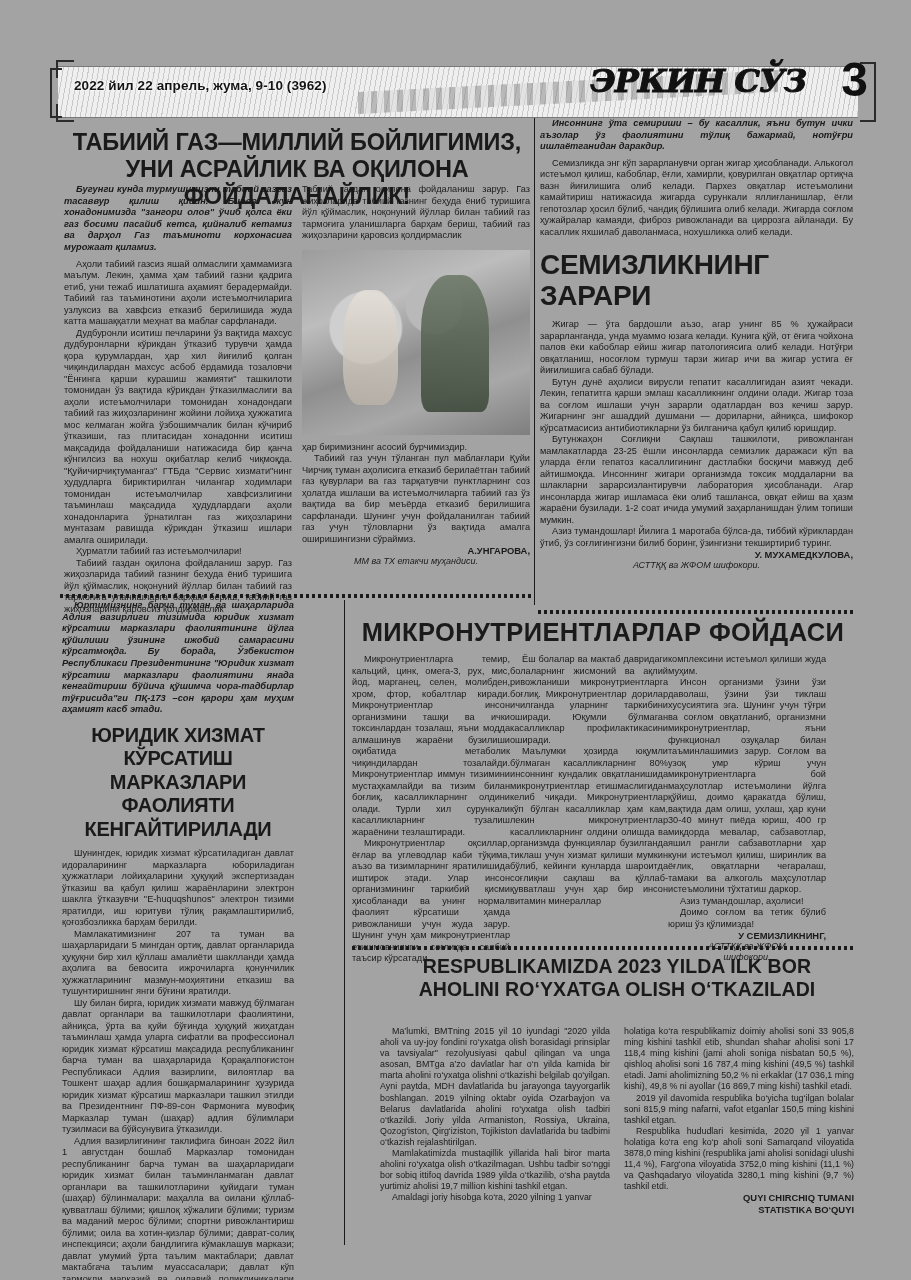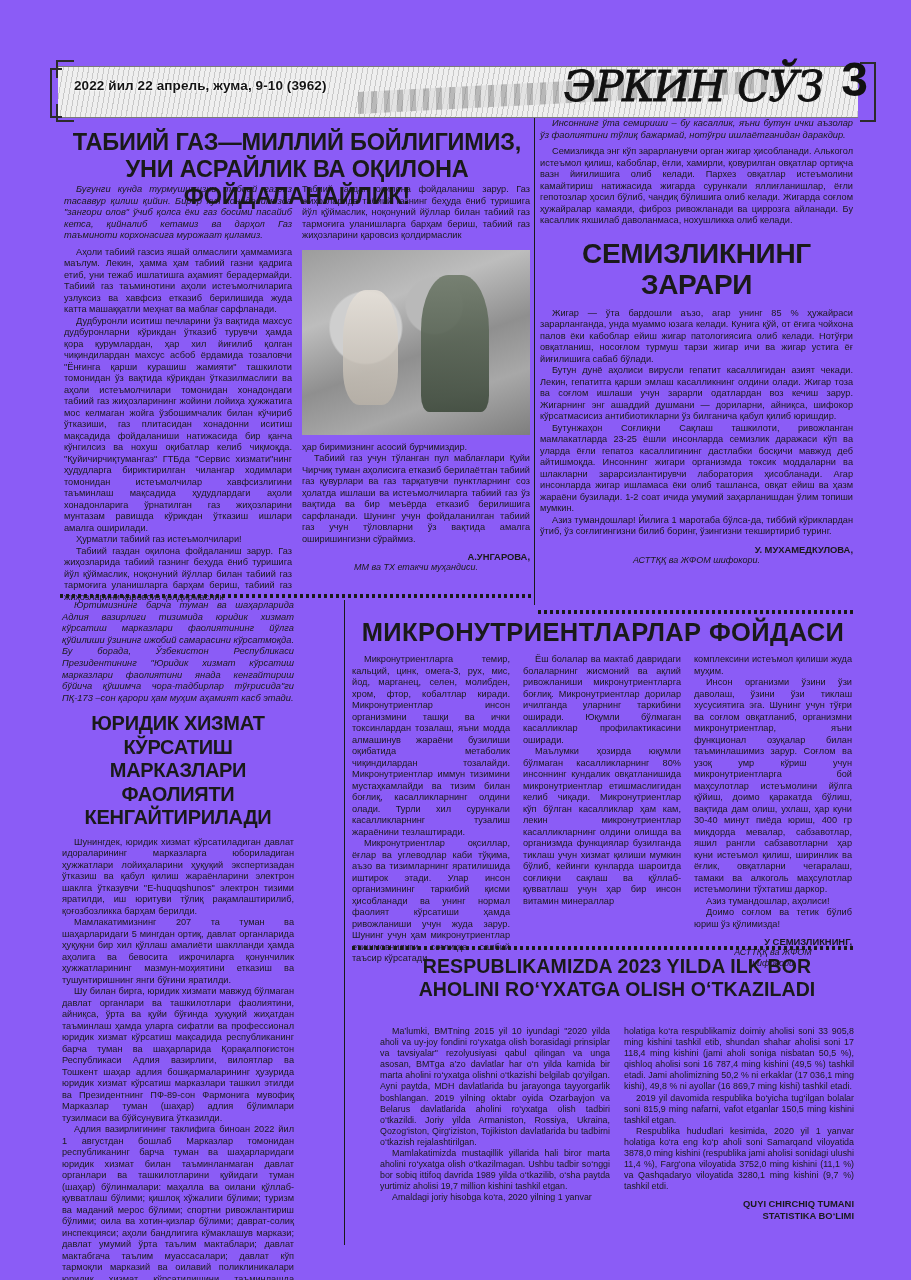--- a/index.html
+++ b/index.html
@@ -7,21 +7,21 @@
   body{
     width:911px;height:1280px;
     font-family:"Liberation Sans", sans-serif;
     color:#1a1a1a;
     -webkit-font-smoothing:antialiased;
     position:relative;
     overflow:hidden;
   }
   .page{
     position:absolute; left:0; top:0; width:911px; height:1280px;
-    padding:0; box-sizing:border-box; background:#8b5cf6;
+    padding:0; box-sizing:border-box; background:#a3a3a3;
   }
 
   
   .masthead{
     position:absolute; left:58px; top:60px; width:800px; height:62px;
   }
   .mast-band{
     position:absolute; left:0; top:6px; width:800px; height:50px;
     background:
       repeating-linear-gradient(100deg, #c9c9c9 0px, #c9c9c9 1px, #efefef 1px, #efefef 5px),
@@ -43,49 +43,49 @@
     position:absolute; left:-8px; top:8px; width:10px; height:46px;
     border:2px solid #2b2b2b; border-right:none;
   }
   .mast-date{
     position:absolute; left:16px; top:18px;
     font-size:13.5px; font-weight:bold; color:#141414;
     letter-spacing:.1px; white-space:nowrap;
     text-shadow:0 0 2px #fff,0 0 3px #fff;
   }
   .mast-logo{
-    position:absolute; right:35px; top:2px;
+    position:absolute; right:52px; top:2px;
     font-family:"DejaVu Serif", serif;
-    font-size:42px; font-weight:normal; font-style:italic;
+    font-size:32px; font-weight:bold; font-style:italic;
     letter-spacing:-1px; color:#111;
     -webkit-text-stroke:1px #111;
     white-space:nowrap;
   }
   .mast-pageno{
     position:absolute; right:-10px; top:-4px;
     font-size:48px; font-weight:bold; color:#111; line-height:1;
     font-family:"Liberation Sans", sans-serif;
   }
   .pageno-tick{
     position:absolute; right:-18px; top:2px; width:14px; height:56px;
     border:2px solid #2b2b2b; border-left:none;
   }
 
   
   .lead{
-    font-weight:normal; font-style:italic; font-size:9.3px; line-height:11.6px;
+    font-weight:bold; font-style:italic; font-size:9.3px; line-height:11.6px;
     text-align:justify; margin:0 0 5px 0; text-indent:12px;
   }
   .body{
     font-size:9.2px; line-height:11.5px; text-align:justify;
     margin:0 0 0 0; text-indent:12px;
   }
   .body + .body{margin-top:0;}
   .sig-name{
-    font-size:9.4px; font-weight:bold; text-align:right; margin-top:6px;
+    font-size:9.4px; font-weight:bold; text-align:right; 
   }
   .sig-role{
     font-size:9px; font-style:italic; text-align:center; line-height:11px;
   }
   .vline{
     position:absolute; width:1px; background:#1a1a1a;
   }
 
   
   .a1-head{
@@ -110,38 +110,38 @@
   }
   .photo:after{
     content:""; position:absolute; left:52%; top:14%; width:30%; height:74%;
     background:linear-gradient(#6f7a6a,#3e4a3c); border-radius:40% 40% 12% 12%;
     opacity:.9;
   }
 
   
   .a2{position:absolute; left:540px; top:118px; width:313px;}
   .a2-head{
-    font-size:28px; font-weight:bold; line-height:31px; text-align:center;
+    font-size:28px; font-weight:bold; line-height:31px; 
     margin:11px 0 8px 0; letter-spacing:-.3px;
   }
 
   
   .a3{position:absolute; left:62px; top:600px; width:232px;}
   .a3-head{
     font-size:20px; font-weight:bold; line-height:23.5px; text-align:center;
     margin:8px 0 7px 0; letter-spacing:-.3px;
   }
 
   
   .a4{position:absolute; left:352px; top:618px; width:502px;}
   .a4-head{
     font-size:25.5px; font-weight:bold; text-align:center; line-height:28px;
     margin:0 0 8px 0; letter-spacing:.4px;
   }
-  .a4-cols{display:flex; gap:13px;}
+  .a4-cols{display:flex; }
   .a4-col{width:158px;}
 
   
   .a5{position:absolute; left:380px; top:955px; width:474px;}
   .a5-head{
     font-size:19.5px; font-weight:bold; text-align:center; line-height:23px;
     margin:0 0 25px 0; letter-spacing:.1px;
   }
   .a5-cols{display:flex; gap:14px;}
   .a5-col{width:230px;}
@@ -247,18 +247,18 @@
       <div class="a5-col">
         <p class="body">Ma’lumki, BMTning 2015 yil 10 iyundagi "2020 yilda aholi va uy-joy fondini ro‘yxatga olish borasidagi prinsiplar va tavsiyalar" rezolyusiyasi qabul qilingan va unga asosan, BMTga a’zo davlatlar har o‘n yilda kamida bir marta aholini ro‘yxatga olishni o‘tkazishi belgilab qo‘yilgan. Ayni paytda, MDH davlatlarida bu jarayonga tayyorgarlik boshlangan. 2019 yilning oktabr oyida Ozarbayjon va Belarus davlatlarida aholini ro‘yxatga olish tadbiri o‘tkazildi. Joriy yilda Armaniston, Rossiya, Ukraina, Qozog‘iston, Qirg‘iziston, Tojikiston davlatlarida bu tadbirni o‘tkazish rejalashtirilgan.</p>
         <p class="body">Mamlakatimizda mustaqillik yillarida hali biror marta aholini ro‘yxatga olish o‘tkazilmagan. Ushbu tadbir so‘nggi bor sobiq ittifoq davrida 1989 yilda o‘tkazilib, o‘sha paytda yurtimiz aholisi 19,7 million kishini tashkil etgan.</p>
         <p class="body">Amaldagi joriy hisobga ko‘ra, 2020 yilning 1 yanvar</p>
       </div>
       <div class="a5-col">
         <p class="body" style="text-indent:0">holatiga ko‘ra respublikamiz doimiy aholisi soni 33 905,8 ming kishini tashkil etib, shundan shahar aholisi soni 17 118,4 ming kishini (jami aholi soniga nisbatan 50,5 %), qishloq aholisi soni 16 787,4 ming kishini (49,5 %) tashkil etadi. Jami aholimizning 50,2 % ni erkaklar (17 036,1 ming kishi), 49,8 % ni ayollar (16 869,7 ming kishi) tashkil etadi.</p>
         <p class="body">2019 yil davomida respublika bo‘yicha tug‘ilgan bolalar soni 815,9 ming nafarni, vafot etganlar 150,5 ming kishini tashkil etgan.</p>
         <p class="body">Respublika hududlari kesimida, 2020 yil 1 yanvar holatiga ko‘ra eng ko‘p aholi soni Samarqand viloyatida 3878,0 ming kishini (respublika jami aholisi sonidagi ulushi 11,4 %), Farg‘ona viloyatida 3752,0 ming kishini (11,1 %) va Qashqadaryo viloyatida 3280,1 ming kishini (9,7 %) tashkil etdi.</p>
         <div class="sig-name">QUYI CHIRCHIQ TUMANI</div>
-        <div class="sig-name" style="margin-top:1px">STATISTIKA BO‘LIMI</div>
+        <div class="sig-name" style="margin-top:1px">STATISTIKA BO‘QUYI</div>
       </div>
     </div>
   </div>
 
 </div>
 
 </body></html>

